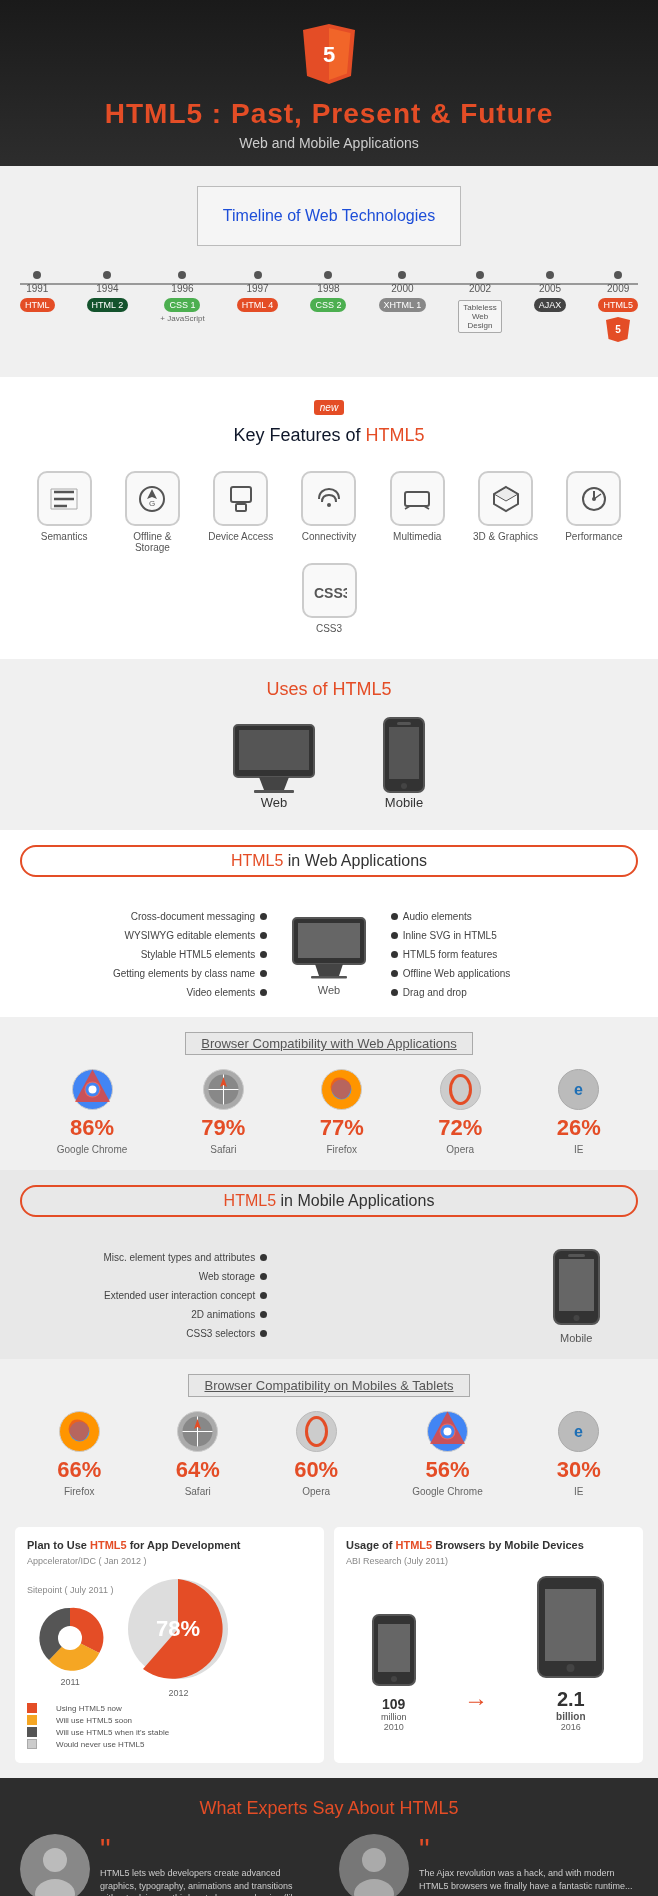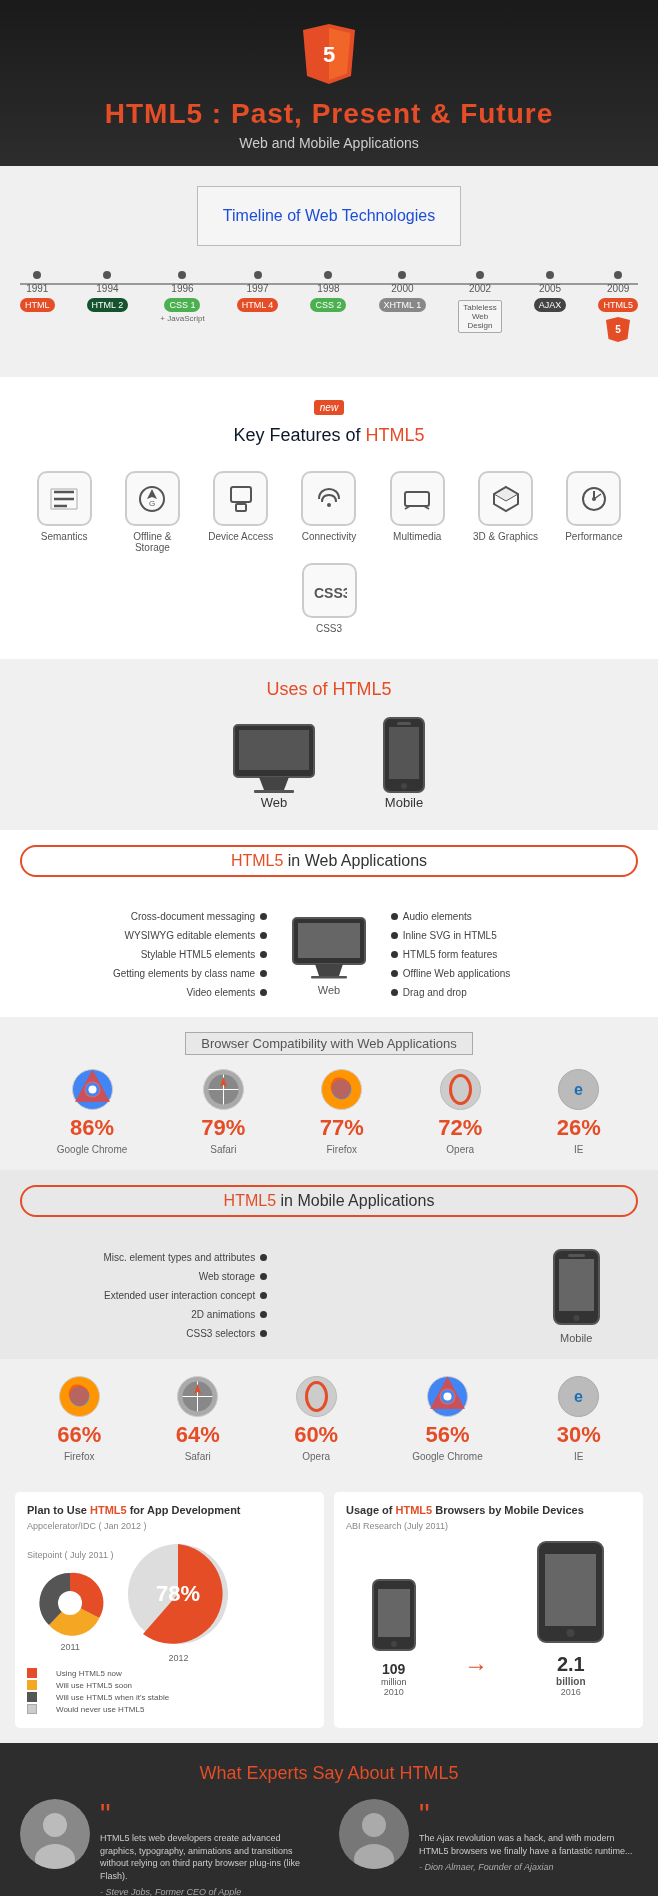--- a/index.html
+++ b/index.html
@@ -260,20 +260,21 @@
       text-align: center;
     }
     .browser-compat-title {
       font-size: 13px;
       color: #555;
       margin-bottom: 12px;
       border: 1px solid #aaa;
       display: inline-block;
       padding: 3px 15px;
       background: #e8e8e8;
+      text-decoration: underline;
     }
     .browser-row {
       display: flex;
       justify-content: space-around;
       align-items: center;
     }
     .browser-item {
       display: flex;
       flex-direction: column;
       align-items: center;
@@ -717,20 +718,21 @@
           <rect x="10" y="12" width="35" height="52" fill="#666"></rect>
           <circle cx="27.5" cy="71" r="3" fill="#444"></circle>
           <rect x="19" y="7" width="17" height="3" rx="1.5" fill="#555"></rect>
         </svg>
         <div class="center-icon-label">Mobile</div>
       </div>
     </div>
   </div>
 
   <div class="browser-compat">
+    <div class="browser-compat-title">Browser Compatibility on Mobiles &amp; Tablets</div>
     <div class="browser-row">
       <div class="browser-item">
         <svg width="45" height="45" viewBox="0 0 45 45">
           <circle cx="22.5" cy="22.5" r="20" fill="#ff9500" stroke="#ccc" stroke-width="1"></circle>
           <circle cx="22.5" cy="22.5" r="10" fill="#4d9de0"></circle>
           <path d="M15,12 Q22,8 30,15 Q35,22 28,30 Q22,35 15,28 Q8,20 15,12Z" fill="#e44d26" opacity="0.7"></path>
         </svg>
         <div class="browser-percent">66%</div>
         <div class="browser-name">Firefox</div>
       </div>

